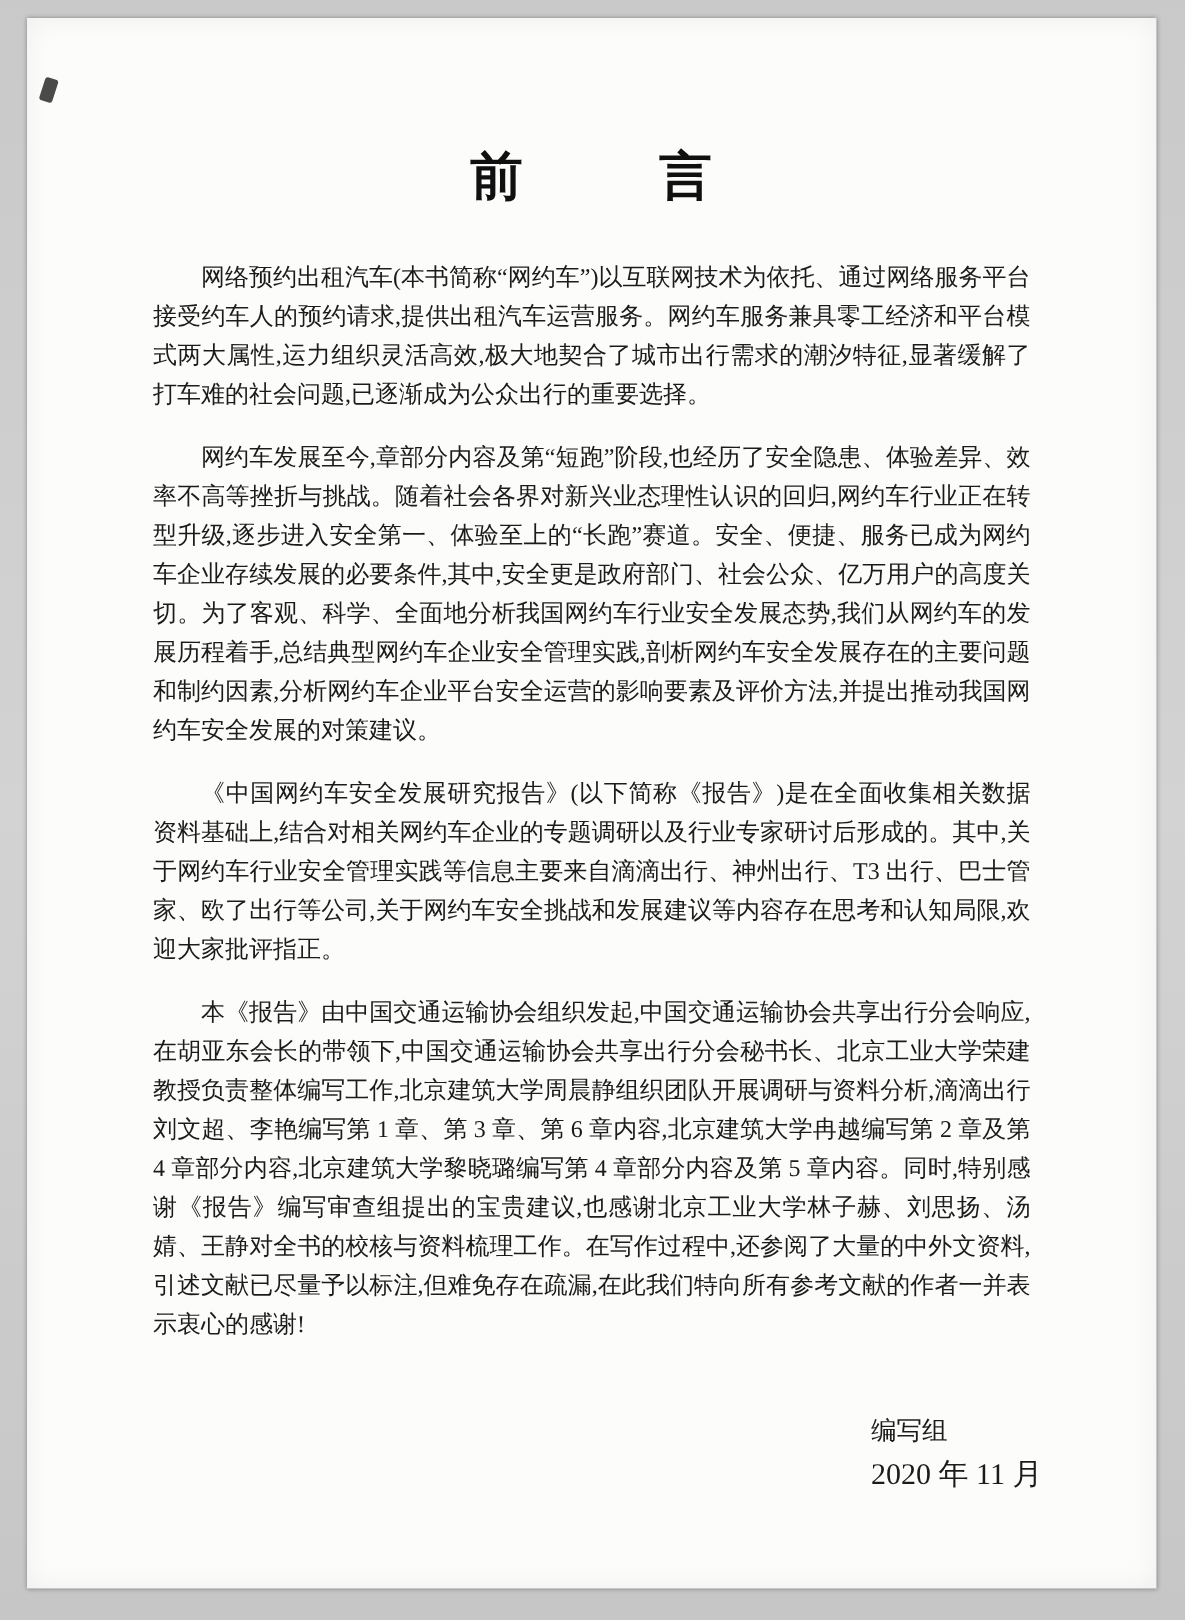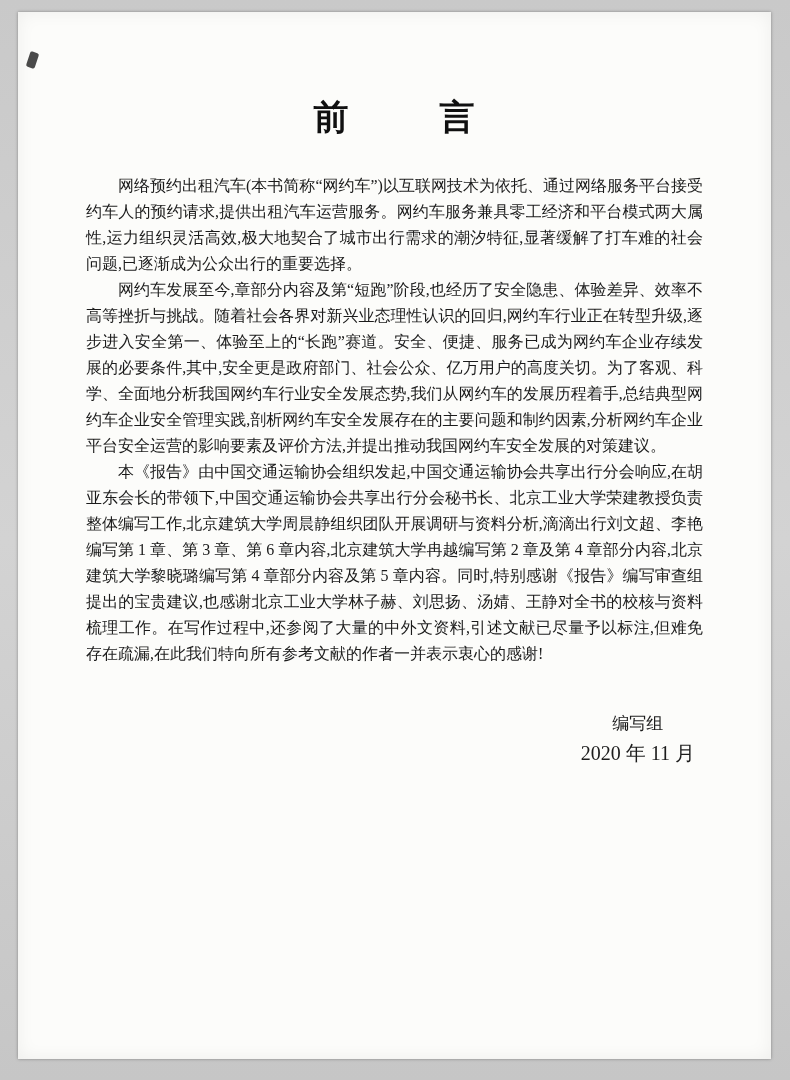--- a/index.html
+++ b/index.html
@@ -49,33 +49,33 @@
     letter-spacing: 1px;
   }
   .content {
     margin: 32px 68px 0 68px;
     font-size: 16px;
     line-height: 26px;
     color: #1b1b1b;
     text-align: justify;
   }
   .content p {
-    margin: 0;
+    margin: 16px;
     text-indent: 2em;
     font-family: Liberation Serif, serif;
   }
   .signature {
     margin-top: 42px;
     margin-right: 76px;
     display: flex;
     justify-content: flex-end;
   }
   .sig-inner {
     display: inline-block;
-    text-align: center;
+    text-align: left;
     color: #1b1b1b;
   }
   .sig-group {
     font-size: 17px;
     line-height: 30px;
   }
   .sig-date {
     font-size: 20px;
     line-height: 28px;
   }
@@ -88,20 +88,21 @@
     <div class="scan-artifact"></div>
 
     <h1 class="page-title">
       <span>前</span>
       <span>言</span>
     </h1>
 
     <div class="content">
       <p>网络预约出租汽车(本书简称“网约车”)以互联网技术为依托、通过网络服务平台接受约车人的预约请求,提供出租汽车运营服务。网约车服务兼具零工经济和平台模式两大属性,运力组织灵活高效,极大地契合了城市出行需求的潮汐特征,显著缓解了打车难的社会问题,已逐渐成为公众出行的重要选择。</p>
       <p>网约车发展至今,章部分内容及第“短跑”阶段,也经历了安全隐患、体验差异、效率不高等挫折与挑战。随着社会各界对新兴业态理性认识的回归,网约车行业正在转型升级,逐步进入安全第一、体验至上的“长跑”赛道。安全、便捷、服务已成为网约车企业存续发展的必要条件,其中,安全更是政府部门、社会公众、亿万用户的高度关切。为了客观、科学、全面地分析我国网约车行业安全发展态势,我们从网约车的发展历程着手,总结典型网约车企业安全管理实践,剖析网约车安全发展存在的主要问题和制约因素,分析网约车企业平台安全运营的影响要素及评价方法,并提出推动我国网约车安全发展的对策建议。</p>
+      <p>《中国网约车安全发展研究报告》(以下简称《报告》)是在全面收集相关数据资料基础上,结合对相关网约车企业的专题调研以及行业专家研讨后形成的。其中,关于网约车行业安全管理实践等信息主要来自滴滴出行、神州出行、T3 出行、巴士管家、欧了出行等公司,关于网约车安全挑战和发展建议等内容存在思考和认知局限,欢迎大家批评指正。</p>
       <p>本《报告》由中国交通运输协会组织发起,中国交通运输协会共享出行分会响应,在胡亚东会长的带领下,中国交通运输协会共享出行分会秘书长、北京工业大学荣建教授负责整体编写工作,北京建筑大学周晨静组织团队开展调研与资料分析,滴滴出行刘文超、李艳编写第 1 章、第 3 章、第 6 章内容,北京建筑大学冉越编写第 2 章及第 4 章部分内容,北京建筑大学黎晓璐编写第 4 章部分内容及第 5 章内容。同时,特别感谢《报告》编写审查组提出的宝贵建议,也感谢北京工业大学林子赫、刘思扬、汤婧、王静对全书的校核与资料梳理工作。在写作过程中,还参阅了大量的中外文资料,引述文献已尽量予以标注,但难免存在疏漏,在此我们特向所有参考文献的作者一并表示衷心的感谢!</p>
     </div>
 
     <div class="signature">
       <div class="sig-inner">
         <div class="sig-group">编写组</div>
         <div class="sig-date">2020 年 11 月</div>
       </div>
     </div>
   </div>

